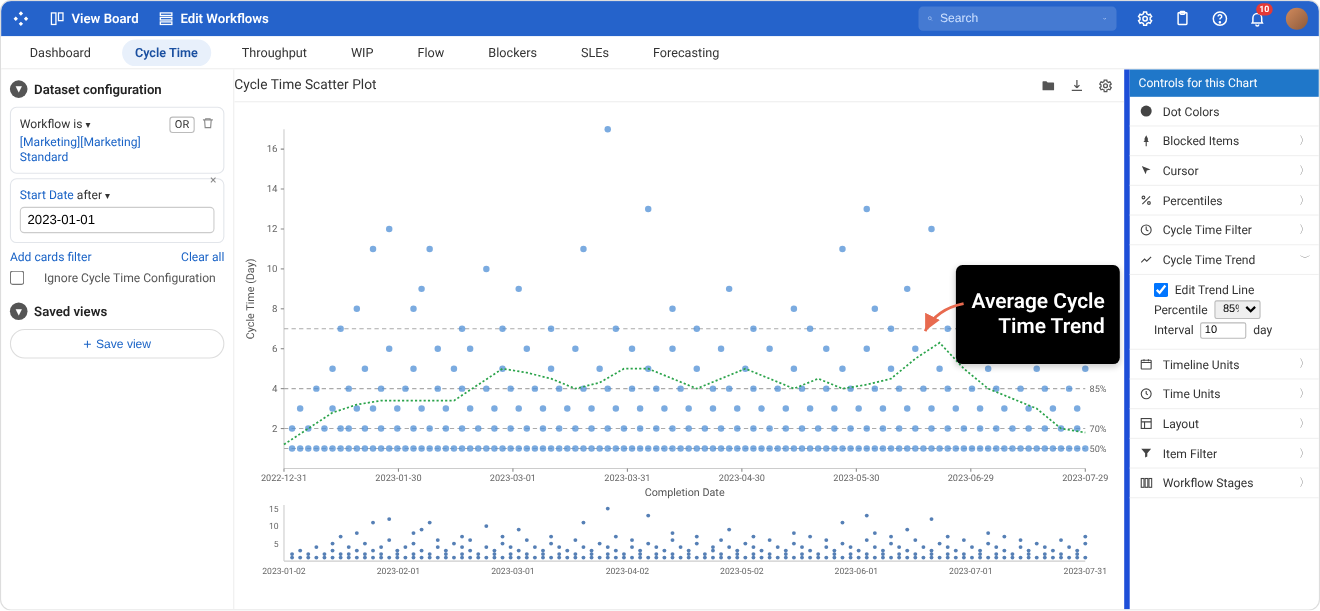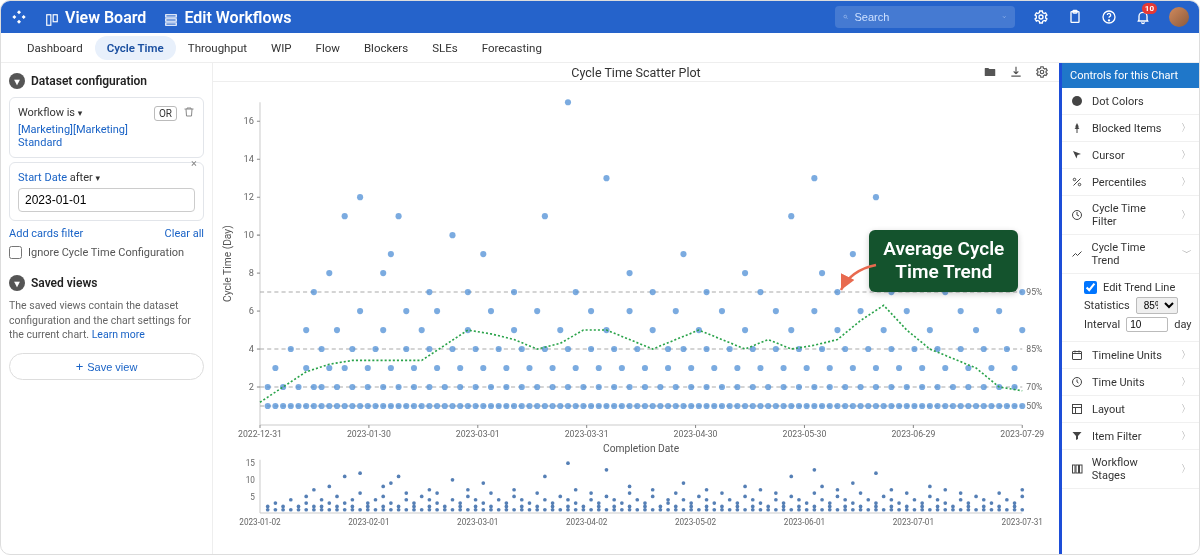--- a/index.html
+++ b/index.html
@@ -1,66 +1,66 @@
 <!DOCTYPE html>
 <html><head>
 <meta charset="utf-8">
 <style>
 * { box-sizing: border-box; margin: 0; padding: 0; }
 body { font-family: -apple-system, BlinkMacSystemFont, "Segoe UI", Roboto, sans-serif; font-size: 12px; color: #333; background: #fff; overflow: hidden; }
 .app { width: 1200px; height: 555px; border: 1px solid #ddd; border-radius: 10px; overflow: hidden; position: relative; display: flex; flex-direction: column; }
 
 
 .topbar { background: #2563cb; color: #fff; height: 32px; display: flex; align-items: center; padding: 0 10px; gap: 18px; }
-.topbar .tb-item { display: flex; align-items: flex-end; gap: 6px; font-size: 16px; font-weight: 600; cursor: pointer; }
+.topbar .tb-item { display: flex; align-items: flex-start; gap: 6px; font-size: 12px; font-weight: 600; cursor: pointer; }
 .topbar .spacer { flex: 1; }
 .search-box { background: rgba(255,255,255,0.15); border-radius: 4px; height: 22px; width: 180px; display: flex; align-items: center; padding: 0 8px; color: #e5eefc; gap: 6px; }
 .search-box input { background: transparent; border: none; outline: none; color: #fff; font-size: 11px; flex: 1; }
 .search-box input::placeholder { color: #cde0ff; }
 .tb-icon { width: 16px; height: 16px; display: flex; align-items: center; justify-content: center; cursor: pointer; position: relative; }
 .badge { position: absolute; top: -6px; right: -6px; background: #e53935; color: #fff; border-radius: 8px; font-size: 8px; padding: 1px 3px; font-weight: 700; }
 .avatar { width: 20px; height: 20px; border-radius: 50%; background: linear-gradient(135deg,#d18a5c,#8c5a3c); }
 
 
-.tabs-row { height: 30px; display: flex; align-items: center; padding: 0 14px; gap: 0; border-bottom: 1px solid #eee; background:#fff; }
+.tabs-row { height: 30px; display: flex; align-items: center; padding: 0 14px; gap: 16px; border-bottom: 1px solid #eee; background:#fff; }
 .tab { padding: 5px 12px; font-size: 11.5px; color: #333; cursor: pointer; border-radius: 12px; }
 .tab.active { background: #e8f0fb; color: #1a4fa0; font-weight: 600; }
 
 
 .main { flex: 1; display: flex; overflow: hidden; }
 
 
 .left { width: 212px; padding: 10px 8px; border-right: 1px solid #eee; overflow-y: auto; }
 .section-hdr { display: flex; align-items: center; gap: 6px; font-size: 12px; font-weight: 600; color: #222; margin-bottom: 8px; }
 .chev-circle { width: 16px; height: 16px; border-radius: 50%; background: #555; color: #fff; display: flex; align-items: center; justify-content: center; font-size: 10px; }
 .card { border: 1px solid #e2e5ea; border-radius: 6px; padding: 8px; margin-bottom: 4px; position: relative; }
 .link { color: #1a63c6; cursor: pointer; }
 .or-pill { border: 1px solid #bbb; border-radius: 3px; padding: 1px 4px; font-size: 10px; display: inline-block; vertical-align: middle; }
 .trash { color:#888; cursor:pointer; }
 .field-label { font-size: 11px; }
 .text-input { border: 1px solid #ccc; border-radius: 4px; padding: 4px 6px; font-size: 12px; width: 100%; margin-top: 4px; }
 .row-between { display: flex; justify-content: space-between; align-items: center; margin: 6px 0; }
-.checkbox-row { display:flex; align-items:center; gap:6px; font-size:11px; color:#555; margin: 4px 0 8px; }
+.checkbox-row { display:flex; align-items:center; gap:18px; font-size:11px; color:#555; margin: 4px 0 8px; }
 .btn-primary { background: #1a4fa0; color:#fff; border:none; border-radius: 16px; width:100%; padding:7px; font-size:12px; font-weight:600; cursor:pointer; }
 .saved-text { font-size:10.5px; color:#666; line-height:1.4; margin:6px 0 10px; }
 .btn-outline { border:1px solid #ddd; border-radius:16px; background:#fff; width:100%; padding:5px; font-size:11px; color:#1a63c6; cursor:pointer; display:flex; align-items:center; justify-content:center; gap:4px; }
 .close-x { position:absolute; top:-6px; right:-2px; width:14px; height:14px; font-size:11px; color:#888; cursor:pointer; }
 
 
 .center { flex: 1; display: flex; flex-direction: column; overflow: hidden; }
-.chart-header { height: 30px; display: flex; align-items: center; justify-content: center; position: relative; border-bottom: 1px solid #eee; font-size: 12.5px; color: #333; }
+.chart-header { height: 30px; display: flex; align-items: center; justify-content: flex-start; position: relative; border-bottom: 1px solid #eee; font-size: 12.5px; color: #333; }
 .chart-header .tools { position: absolute; right: 10px; display: flex; gap: 12px; color:#555; }
 .chart-header .tools span { cursor:pointer; }
 .chart-body { flex:1; position:relative; padding: 10px 6px 4px 6px; }
 .chart-svg { width: 100%; height: 100%; }
-.callout { position:absolute; background:#14532d; color:#fff; border-radius:6px; padding:8px 14px; font-size:19px; font-weight:600; text-align:center; line-height:1.2; box-shadow:0 2px 6px rgba(0,0,0,0.2); }
+.callout { position:absolute; background:#000000; color:#fff; border-radius:6px; padding:22px 14px; font-size:19px; font-weight:600; text-align:right; line-height:1.2; box-shadow:0 2px 6px rgba(0,0,0,0.2); }
 .arrow-svg { position:absolute; pointer-events:none; }
 
 
-.right { width: 140px; border-left:3px solid #1d4ed8; display:flex; flex-direction:column; font-size:11px; }
+.right { width: 177px; border-left:5px solid #1d4ed8; display:flex; flex-direction:column; font-size:11px; }
 .right-hdr { background:#1f77c9; color:#fff; padding:6px 8px; font-size:11px; }
 .r-item { display:flex; align-items:center; gap:8px; padding:6px 8px; border-bottom:1px solid #f0f0f0; cursor:pointer; position:relative; }
 .r-item .r-chev { margin-left:auto; color:#888; font-size:10px; }
 .r-item.expanded .r-chev { transform: rotate(90deg); }
 .r-sub { padding: 4px 8px 6px 22px; border-bottom:1px solid #f0f0f0; }
 .r-sub .row { display:flex; align-items:center; gap:6px; margin:3px 0; }
 .r-sub select, .r-sub input[type=text] { font-size:10px; padding:1px 3px; border:1px solid #bbb; border-radius:2px; width:42px; }
 .r-icon { width:14px; height:14px; display:flex; align-items:center; justify-content:center; color:#444; }
 svg { display:block; }
 </style>
@@ -174,21 +174,20 @@
       </div>
       <label class="checkbox-row">
         <input type="checkbox" style="">
         <span>Ignore Cycle Time Configuration</span>
       </label>
 
       <div class="section-hdr" style="margin-top:16px">
         <span class="chev-circle">▾</span>
         <span>Saved views</span>
       </div>
-      <div class="saved-text"><span>The saved views contain the dataset configuration and the chart settings for the current chart. </span><span class="link">Learn more</span></div>
       <button class="btn-outline">
           <span style="font-size:13px">+</span>
           <span>Save view</span>
         </button>
     </div>
 
     <div class="center">
       <div class="chart-header">
         <span>Cycle Time Scatter Plot</span>
         <div class="tools">
@@ -897,21 +896,21 @@
             </span>
             <span>Cycle Time Trend</span>
             <span class="r-chev">〉</span>
           </div>
           <div class="r-sub">
             <div class="row">
               <input type="checkbox" checked="" style=""> 
               <span>Edit Trend Line</span>
             </div>
             <div class="row">
-              <span>Statistics</span>
+              <span>Percentile</span>
               <select><option>85%</option></select>
             </div>
             <div class="row">
               <span>Interval</span>
               <input type="text" value="10" style="">
               <span>day</span>
             </div>
           </div>
           <div class="r-item">
             <span class="r-icon">

